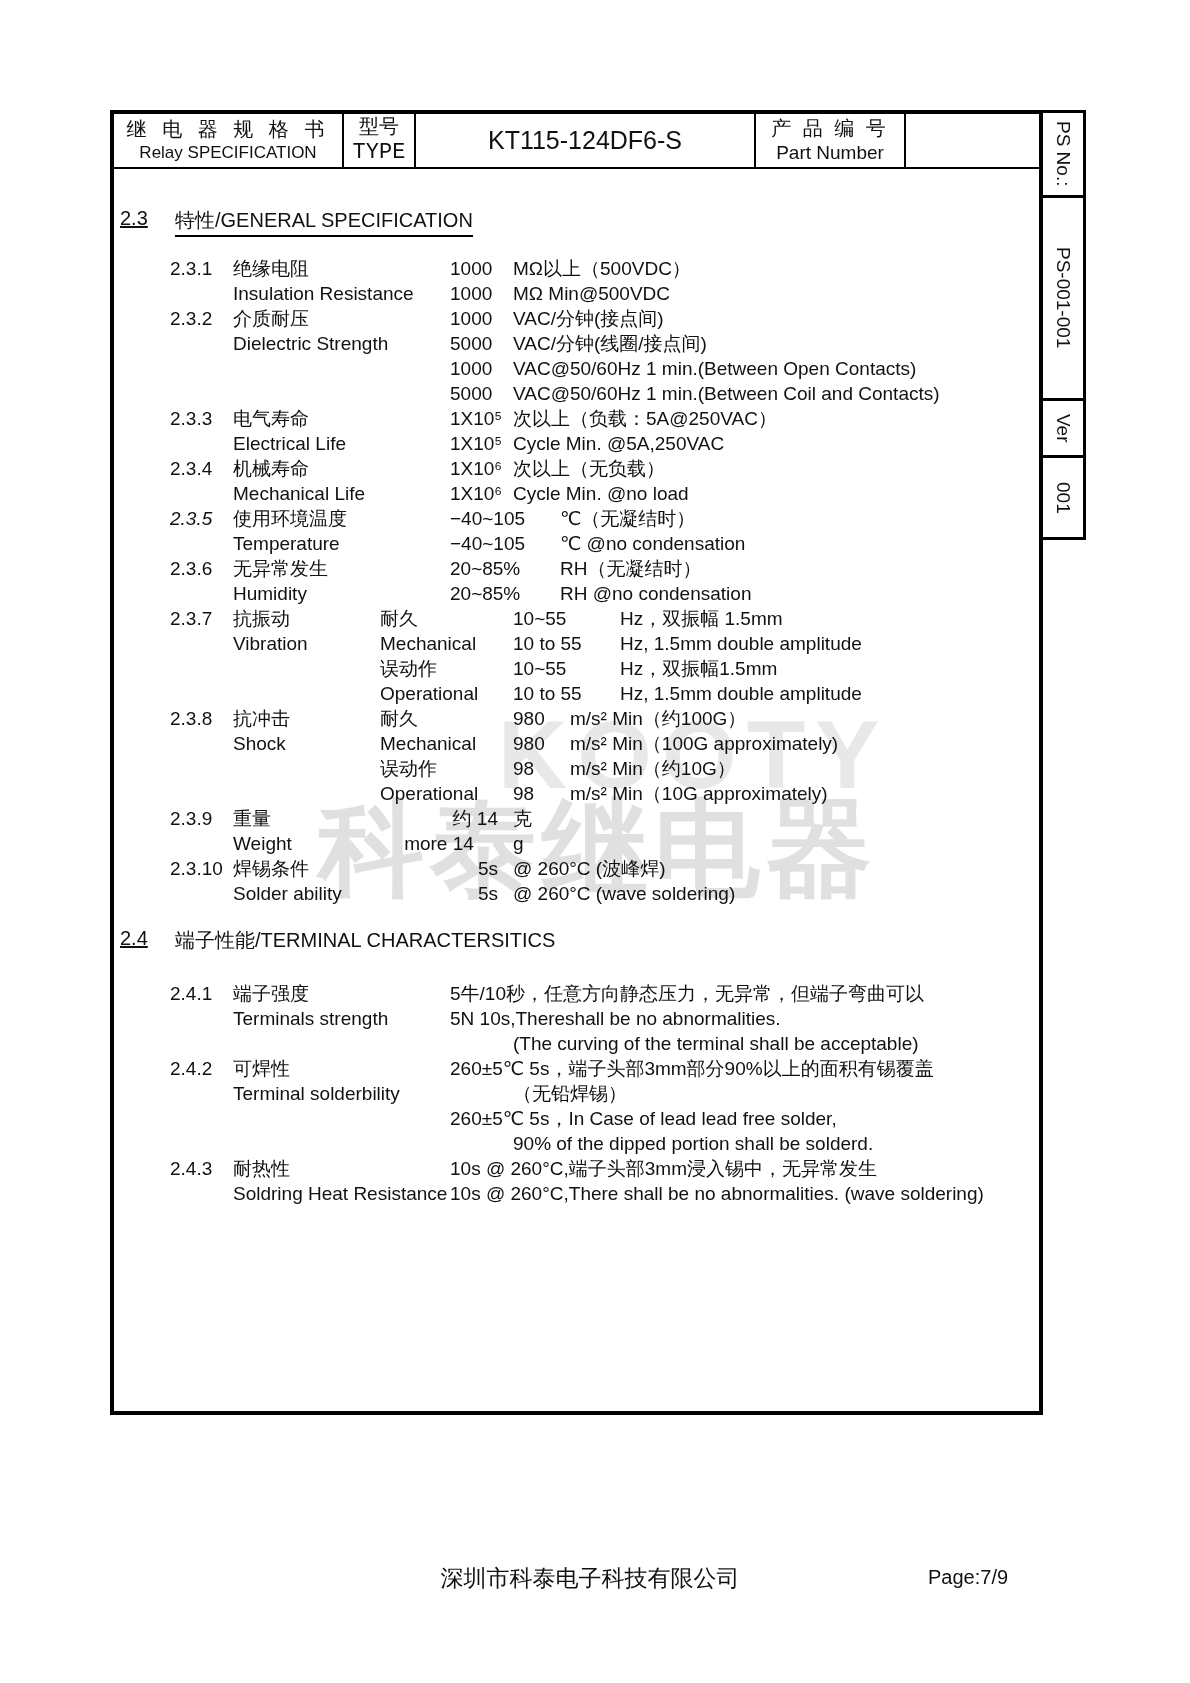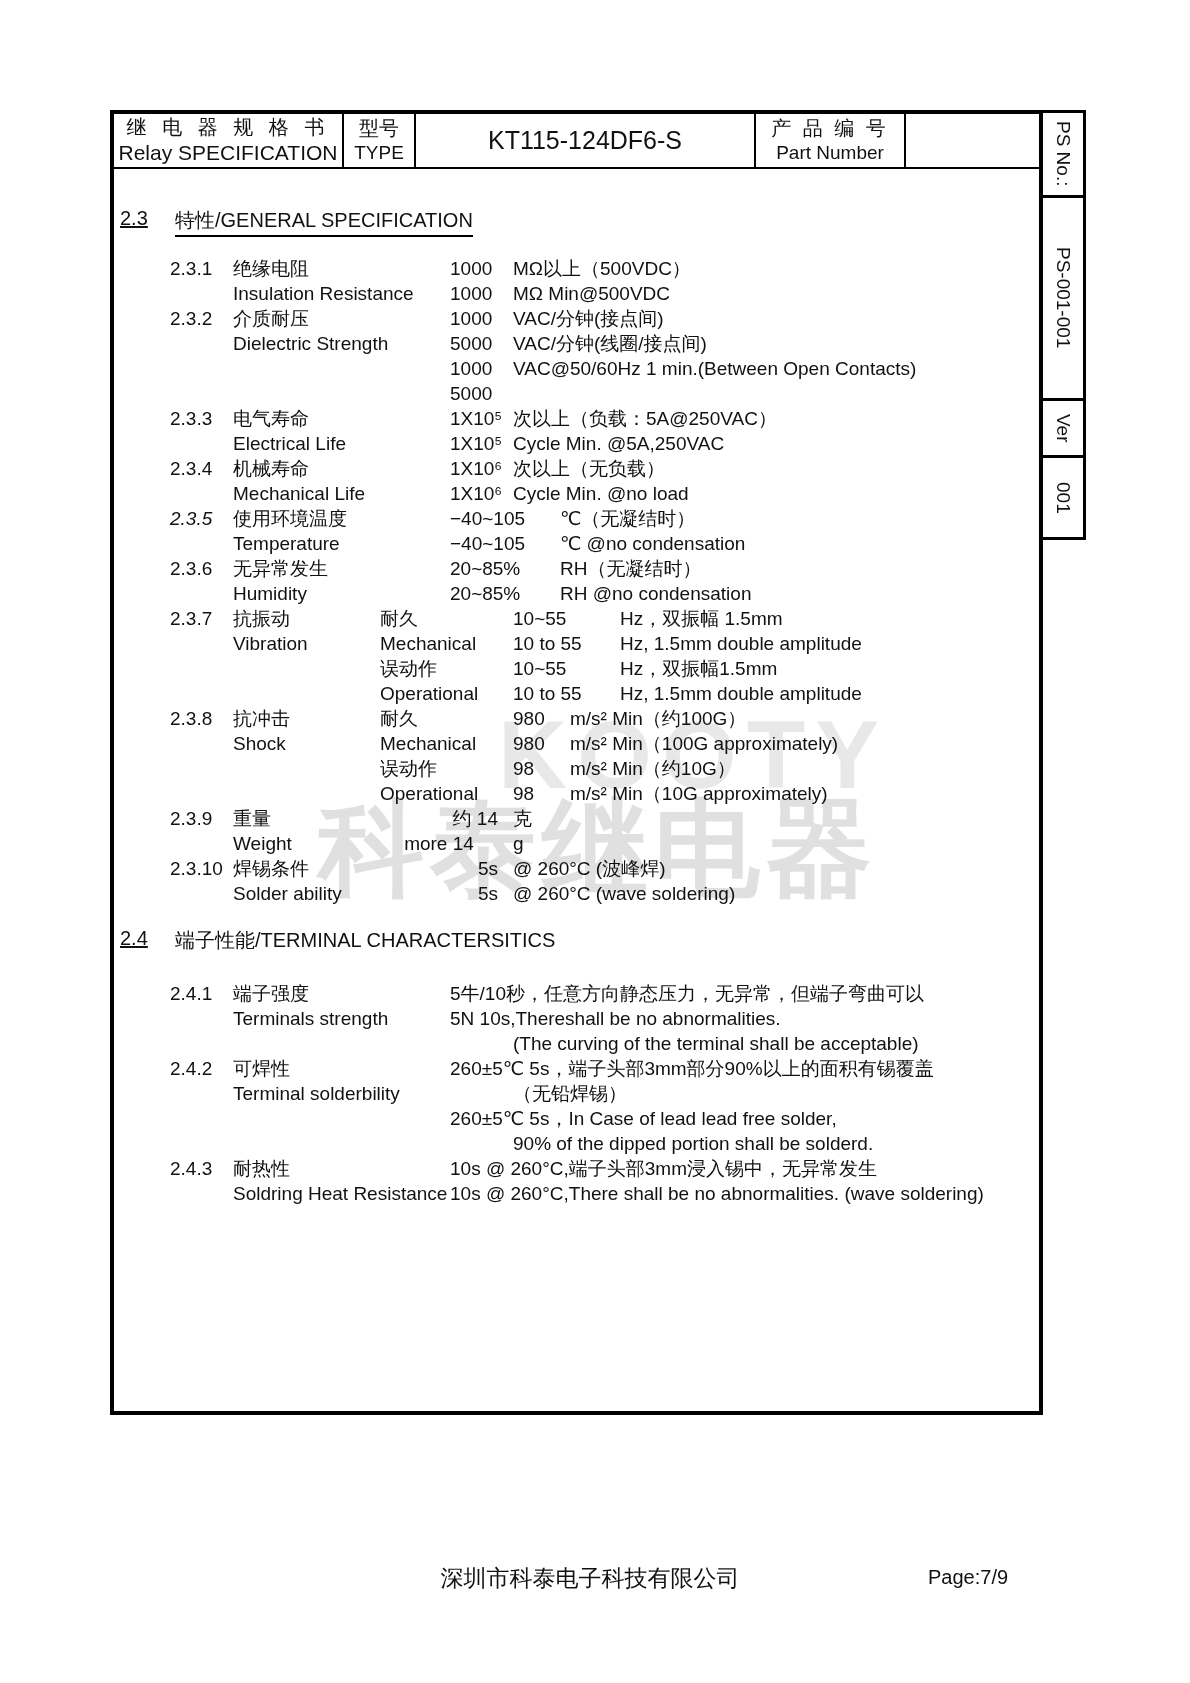--- a/index.html
+++ b/index.html
@@ -12,21 +12,21 @@
   .hdr{position:absolute;left:114px;top:114px;width:925px;height:55px;display:flex;z-index:2;}
   .hcell{border-right:2px solid #000;border-bottom:2px solid #000;box-sizing:border-box;
          display:flex;flex-direction:column;align-items:center;justify-content:center;line-height:1.25;}
   .hcell:last-child{border-right:none;}
   .hc1{width:230px;}
   .hc2{width:72px;}
   .hc3{width:340px;font-size:25px;}
   .hc4{width:150px;}
   .hc5{flex:1;}
   .hzh{font-size:20px;letter-spacing:5px;white-space:nowrap;}
-  .hen{font-size:21px;white-space:nowrap;}
+  .hen{font-size:17px;white-space:nowrap;}
   
   .scell{position:absolute;left:1040px;width:46px;border:3px solid #000;box-sizing:border-box;
          display:flex;align-items:center;justify-content:center;
          writing-mode:vertical-rl;font-size:19px;white-space:nowrap;background:#fff;z-index:2;}
   .sc1{top:110px;height:88px;}
   .sc2{top:195px;height:206px;}
   .sc3{top:398px;height:60px;}
   .sc4{top:455px;height:85px;}
   
   .content{position:absolute;left:0;top:0;width:1190px;height:1683px;z-index:1;}
@@ -52,21 +52,21 @@
 
   <div class="frame"></div>
 
   <div class="hdr">
     <div class="hcell hc1">
       <div class="hzh">继 电 器 规 格 书</div>
       <div class="hen">Relay SPECIFICATION</div>
     </div>
     <div class="hcell hc2">
       <div class="hzh" style="letter-spacing:0;">型号</div>
-      <div class="hen" style="font-size:19px;">TYPE</div>
+      <div class="hen" style="font-size:22px;font-family:Liberation Mono, monospace;">TYPE</div>
     </div>
     <div class="hcell hc3">
       <div>KT115-124DF6-S</div>
     </div>
     <div class="hcell hc4">
       <div class="hzh" style="letter-spacing:3px;">产 品 编 号</div>
       <div class="hen" style="font-size:19px;">Part Number</div>
     </div>
     <div class="hcell hc5">
       <div></div>
@@ -95,20 +95,21 @@
       <span class="ln" style="top: 308px; left: 170px;">2.3.2</span>
       <span class="ln" style="top: 308px; left: 233px;">介质耐压</span>
       <span class="ln" style="top: 308px; left: 450px;">1000</span>
       <span class="ln" style="top: 308px; left: 513px;">VAC/分钟(接点间)</span>
       <span class="ln" style="top: 333px; left: 233px;">Dielectric Strength</span>
       <span class="ln" style="top: 333px; left: 450px;">5000</span>
       <span class="ln" style="top: 333px; left: 513px;">VAC/分钟(线圈/接点间)</span>
       <span class="ln" style="top: 358px; left: 450px;">1000</span>
       <span class="ln" style="top: 358px; left: 513px;">VAC@50/60Hz  1 min.(Between Open Contacts)</span>
       <span class="ln" style="top: 383px; left: 450px;">5000</span>
+      <span class="ln" style="top: 383px; left: 513px;">VAC@50/60Hz  1 min.(Between Coil and Contacts)</span>
       <span class="ln" style="top: 408px; left: 170px;">2.3.3</span>
       <span class="ln" style="top: 408px; left: 233px;">电气寿命</span>
       <span class="ln" style="top: 408px; left: 450px;">1X10⁵</span>
       <span class="ln" style="top: 408px; left: 513px;">次以上（负载：5A@250VAC）</span>
       <span class="ln" style="top: 433px; left: 233px;">Electrical Life</span>
       <span class="ln" style="top: 433px; left: 450px;">1X10⁵</span>
       <span class="ln" style="top: 433px; left: 513px;">Cycle Min. @5A,250VAC</span>
       <span class="ln" style="top: 458px; left: 170px;">2.3.4</span>
       <span class="ln" style="top: 458px; left: 233px;">机械寿命</span>
       <span class="ln" style="top: 458px; left: 450px;">1X10⁶</span>

